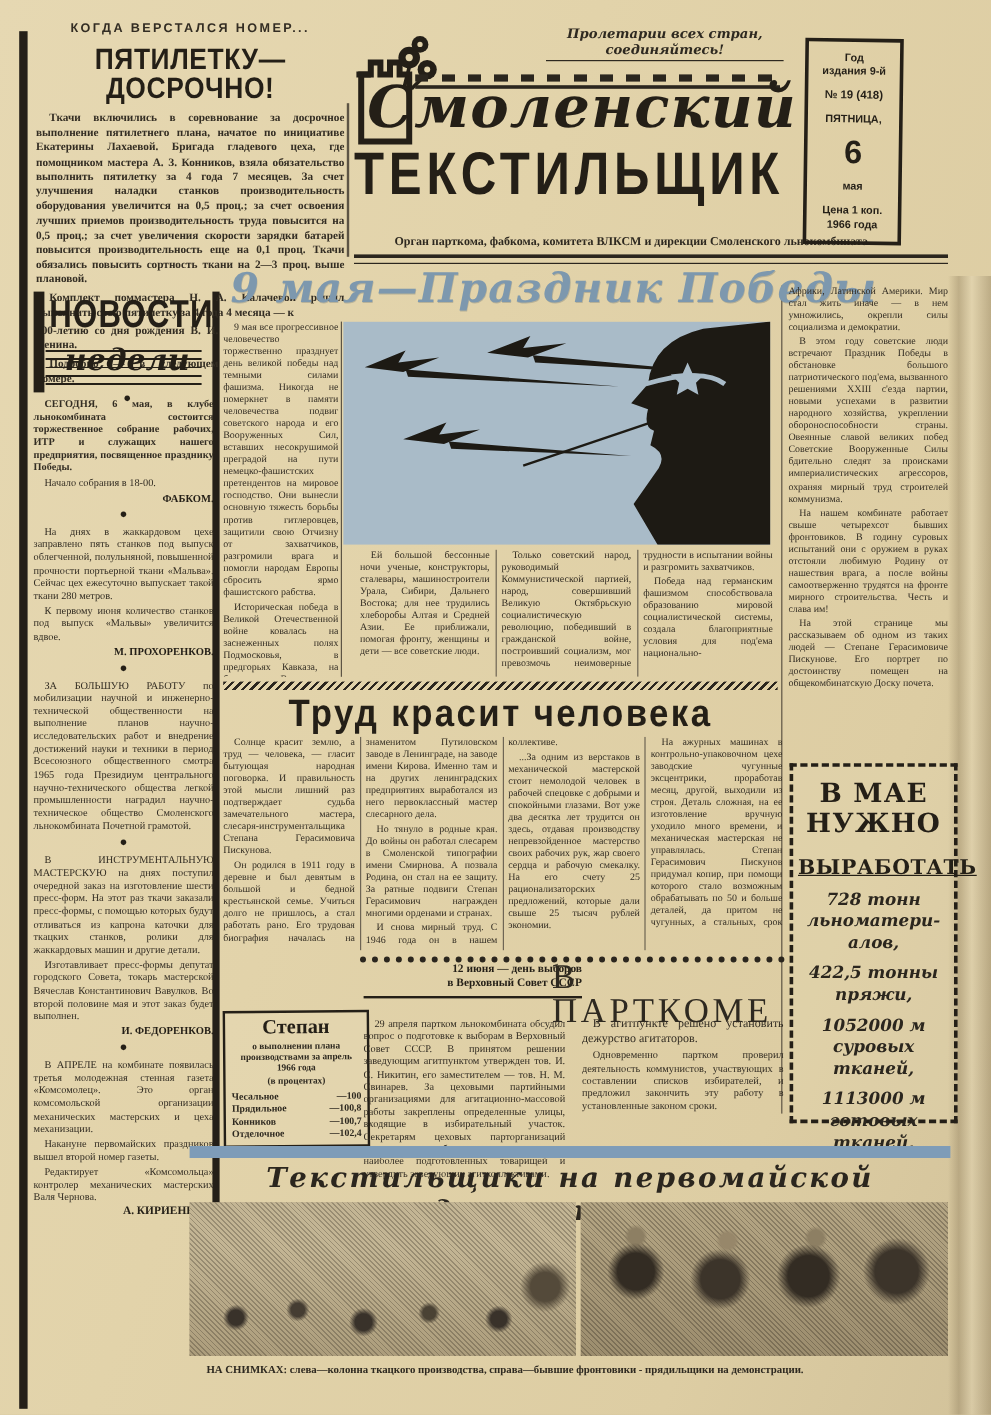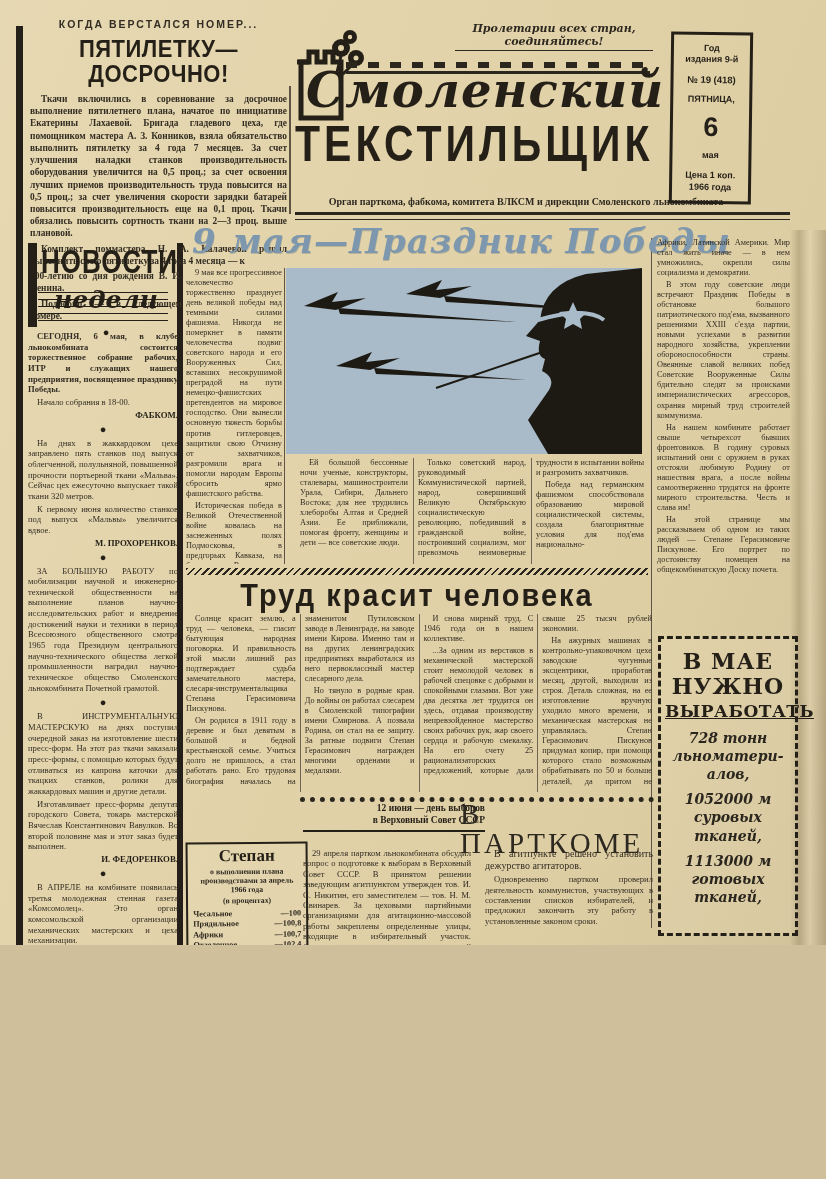--- a/index.html
+++ b/index.html
@@ -1,19 +1,19 @@
 <!DOCTYPE html>
 <html lang="ru"><head>
 <meta charset="utf-8">
 <style>
   html,body{margin:0;padding:0;}
   body{width:826px;height:1179px;overflow:hidden;
        font-family:"Liberation Serif",serif;
        background:#cfc09b;}
-  #page{position:relative;width:826px;height:945px;overflow:hidden;
+  #page{position:relative;width:826px;height:1179px;overflow:hidden;
         background:linear-gradient(110deg,#e6d8b2 0%,#e2d3aa 40%,#ddcda3 78%,#d2c29a 100%);
         color:#2e2920;}
   .abs{position:absolute;}
   
   .vbar{background:#241f18;}
   .thinrule{background:#5d5444;}
   
   .kicker{font:bold 10.5px "Liberation Sans",sans-serif;letter-spacing:2px;text-align:center;color:#332d23;}
   .tl-headline{font:900 22px/1 "Liberation Sans",sans-serif;letter-spacing:.5px;text-align:center;
                transform:scaleY(1.12);transform-origin:top;color:#241f17;margin-top:7px;}
@@ -56,21 +56,21 @@
   .sv-title{font:bold 17px/1.1 "Liberation Serif",serif;text-align:center;color:#241f17;}
   .sv-sub{font:bold 7.8px/1.15 "Liberation Serif",serif;text-align:center;color:#2e2920;margin-top:2px;}
   .sv-row{display:flex;justify-content:space-between;font:bold 8.2px/1.3 "Liberation Serif",serif;color:#2e2920;}
   
   .pk-kicker{font:bold 9.5px/1.3 "Liberation Serif",serif;text-align:right;color:#241f17;
              border-bottom:2.5px solid #241f17;padding-bottom:3px;}
   .pk-headline{font:400 29px/1 "Liberation Serif",serif;letter-spacing:3px;color:#2e2920;}
   
   .may-box{border:3px dashed #241f17;text-align:center;padding:10px 4px 6px;background:rgba(235,224,190,.2);}
   .mb-t{font:900 22px/1.15 "DejaVu Serif",serif;color:#241f17;letter-spacing:1px;}
-  .mb-t3{font:bold 17px/1.3 "DejaVu Serif",serif;color:#241f17;text-decoration:underline;letter-spacing:.5px;}
+  .mb-t3{font:bold 17px/1.3 "DejaVu Serif",serif;color:#241f17;text-decoration:underline;letter-spacing:.5px;margin-top:12px;}
   .mb-item{font:bold italic 14px/1.3 "DejaVu Serif",serif;color:#2b261e;white-space:pre-line;margin-top:7px;}
   
   .bluebar{background:#7e9cb8;}
   .d-headline{font:bold italic 23px/1.2 "DejaVu Serif",serif;letter-spacing:2px;text-align:center;color:#2b261e;}
   .photo{background-color:#b0a181;
          background-image:
            radial-gradient(circle 18px at 12% 75%, #39322a 0 35%, transparent 60%),
            radial-gradient(circle 16px at 28% 70%, #453d32 0 35%, transparent 60%),
            radial-gradient(circle 20px at 45% 78%, #39322a 0 35%, transparent 60%),
            radial-gradient(circle 15px at 62% 72%, #4a4234 0 35%, transparent 60%),
@@ -165,21 +165,21 @@
     <div class="news-logo">
       <div class="nl-bar"></div>
       <div class="nl-top">НОВОСТИ</div>
       <div class="nl-lines"></div>
       <div class="nl-bottom">недели</div>
     </div>
     <p class="news-p news-lead">СЕГОДНЯ, 6 мая, в клубе льнокомбината состоится торжественное собрание рабочих, ИТР и служащих нашего предприятия, посвященное празднику Победы.</p>
     <p class="news-p">Начало собрания в 18-00.</p>
     <div class="sign">ФАБКОМ.</div>
     <div class="dot">●</div>
-    <p class="news-p">На днях в жаккардовом цехе заправлено пять станков под выпуск облегченной, полульняной, повышенной прочности портьерной ткани «Мальва». Сейчас цех ежесуточно выпускает такой ткани 320 метров.</p>
+    <p class="news-p">На днях в жаккардовом цехе заправлено пять станков под выпуск облегченной, полульняной, повышенной прочности портьерной ткани «Мальва». Сейчас цех ежесуточно выпускает такой ткани 280 метров.</p>
     <p class="news-p">К первому июня количество станков под выпуск «Мальвы» увеличится вдвое.</p>
     <div class="sign">М. ПРОХОРЕНКОВ.</div>
     <div class="dot">●</div>
     <p class="news-p">ЗА БОЛЬШУЮ РАБОТУ по мобилизации научной и инженерно-технической общественности на выполнение планов научно-исследовательских работ и внедрение достижений науки и техники в период Всесоюзного общественного смотра 1965 года Президиум центрального научно-технического общества легкой промышленности наградил научно-техническое общество Смоленского льнокомбината Почетной грамотой.</p>
     <div class="dot">●</div>
     <p class="news-p">В ИНСТРУМЕНТАЛЬНУЮ МАСТЕРСКУЮ на днях поступил очередной заказ на изготовление шести пресс-форм. На этот раз ткачи заказали пресс-формы, с помощью которых будут отливаться из капрона каточки для ткацких станков, ролики для жаккардовых машин и другие детали.</p>
     <p class="news-p">Изготавливает пресс-формы депутат городского Совета, токарь мастерской Вячеслав Константинович Вавулков. Во второй половине мая и этот заказ будет выполнен.</p>
     <div class="sign">И. ФЕДОРЕНКОВ.</div>
     <div class="dot">●</div>
     <p class="news-p">В АПРЕЛЕ на комбинате появилась третья молодежная стенная газета «Комсомолец». Это орган комсомольской организации механических мастерских и цеха механизации.</p>
@@ -225,21 +225,21 @@
     <p class="bp">На нашем комбинате работает свыше четырехсот бывших фронтовиков. В годину суровых испытаний они с оружием в руках отстояли любимую Родину от нашествия врага, а после войны самоотверженно трудятся на фронте мирного строительства. Честь и слава им!</p>
     <p class="bp">На этой странице мы рассказываем об одном из таких людей — Степане Герасимовиче Пискунове. Его портрет по достоинству помещен на общекомбинатскую Доску почета.</p>
   </div>
 
   <div class="abs hatch" style="left:186px;top:568px;width:462px;height:7px;"></div>
 
   <div class="abs l-headline" style="left:186px;top:580px;width:462px;">Труд красит человека</div>
   <div class="abs cols4" style="left:186px;top:614px;width:466px;height:178px;">
     <p class="bp">Солнце красит землю, а труд — человека, — гласит бытующая народная поговорка. И правильность этой мысли лишний раз подтверждает судьба замечательного мастера, слесаря-инструментальщика Степана Герасимовича Пискунова.</p>
     <p class="bp">Он родился в 1911 году в деревне и был девятым в большой и бедной крестьянской семье. Учиться долго не пришлось, а стал работать рано. Его трудовая биография началась на знаменитом Путиловском заводе в Ленинграде, на заводе имени Кирова. Именно там и на других ленинградских предприятиях выработался из него первоклассный мастер слесарного дела.</p>
-    <p class="bp">Но тянуло в родные края. До войны он работал слесарем в Смоленской типографии имени Смирнова. А позвала Родина, он стал на ее защиту. За ратные подвиги Степан Герасимович награжден многими орденами и медалями.</p>
+    <p class="bp">Но тянуло в родные края. До войны он работал слесарем в Смоленской типографии имени Смирнова. А позвала Родина, он стал на ее защиту. За ратные подвиги Степан Герасимович награжден многими орденами и странах.</p>
     <p class="bp">И снова мирный труд. С 1946 года он в нашем коллективе.</p>
     <p class="bp">...За одним из верстаков в механической мастерской стоит немолодой человек в рабочей спецовке с добрыми и спокойными глазами. Вот уже два десятка лет трудится он здесь, отдавая производству непревзойденное мастерство своих рабочих рук, жар своего сердца и рабочую смекалку. На его счету 25 рационализаторских предложений, которые дали свыше 25 тысяч рублей экономии.</p>
     <p class="bp">На ажурных машинах в контрольно-упаковочном цехе заводские чугунные эксцентрики, проработав месяц, другой, выходили из строя. Деталь сложная, на ее изготовление вручную уходило много времени, и механическая мастерская не управлялась. Степан Герасимович Пискунов придумал копир, при помощи которого стало возможным обрабатывать по 50 и больше деталей, да притом не чугунных, а стальных, срок службы которых в двадцать раз больше.</p>
 
   </div>
 
   <div class="abs rope" style="left:300px;top:797px;width:354px;height:0;"></div>
 
   <div class="abs svodka" style="left:186px;top:842px;width:108px;">
     <div class="sv-title">Степан</div>
@@ -248,21 +248,21 @@
     <div style="margin-top:3px;">
       <div class="sv-row">
           <span>Чесальное</span>
           <span>—100</span>
         </div>
       <div class="sv-row">
           <span>Прядильное</span>
           <span>—100,8</span>
         </div>
       <div class="sv-row">
-          <span>Африки</span>
+          <span>Конников</span>
           <span>—100,7</span>
         </div>
       <div class="sv-row">
           <span>Отделочное</span>
           <span>—102,4</span>
         </div>
     </div>
   </div>
 
   <div class="abs pk-kicker" style="left:303px;top:802px;width:182px;">
@@ -276,20 +276,22 @@
     <p class="bp" style="font-size:8.6px;">Одновременно партком проверил деятельность коммунистов, участвующих в составлении списков избирателей, и предложил закончить эту работу в установленные законом сроки.</p>
   </div>
 
   <div class="abs may-box" style="left:658px;top:636px;width:126px;height:278px;">
     <div class="mb-t">В МАЕ</div>
     <div class="mb-t">НУЖНО</div>
     <div class="mb-t3">ВЫРАБОТАТЬ</div>
     <div class="mb-item">728 тонн
 льноматери-
 алов,</div>
+    <div class="mb-item">422,5 тонны
+пряжи,</div>
     <div class="mb-item">1052000 м
 суровых
 тканей,</div>
     <div class="mb-item">1113000 м
 готовых
 тканей,</div>
   </div>
 
   <div class="abs bluebar" style="left:158px;top:955px;width:634px;height:10px;"></div>
   <div class="abs d-headline" style="left:158px;top:968px;width:634px;">Текстильщики на первомайской демонстрации</div>

